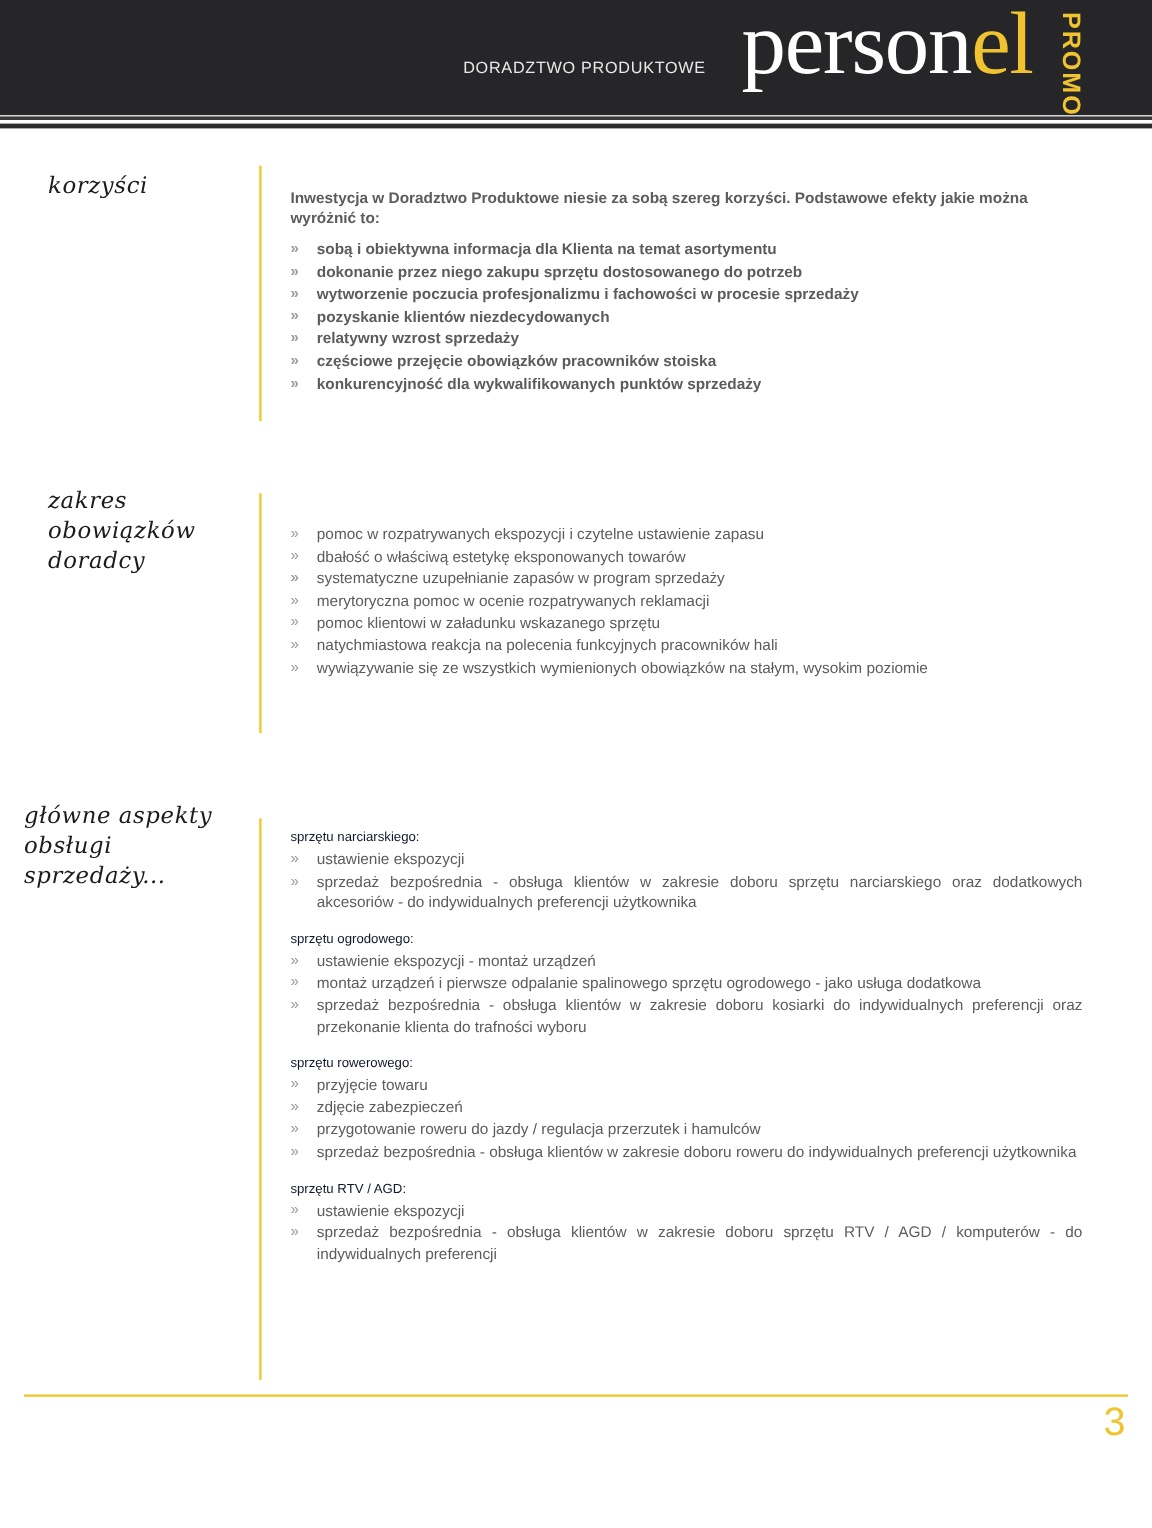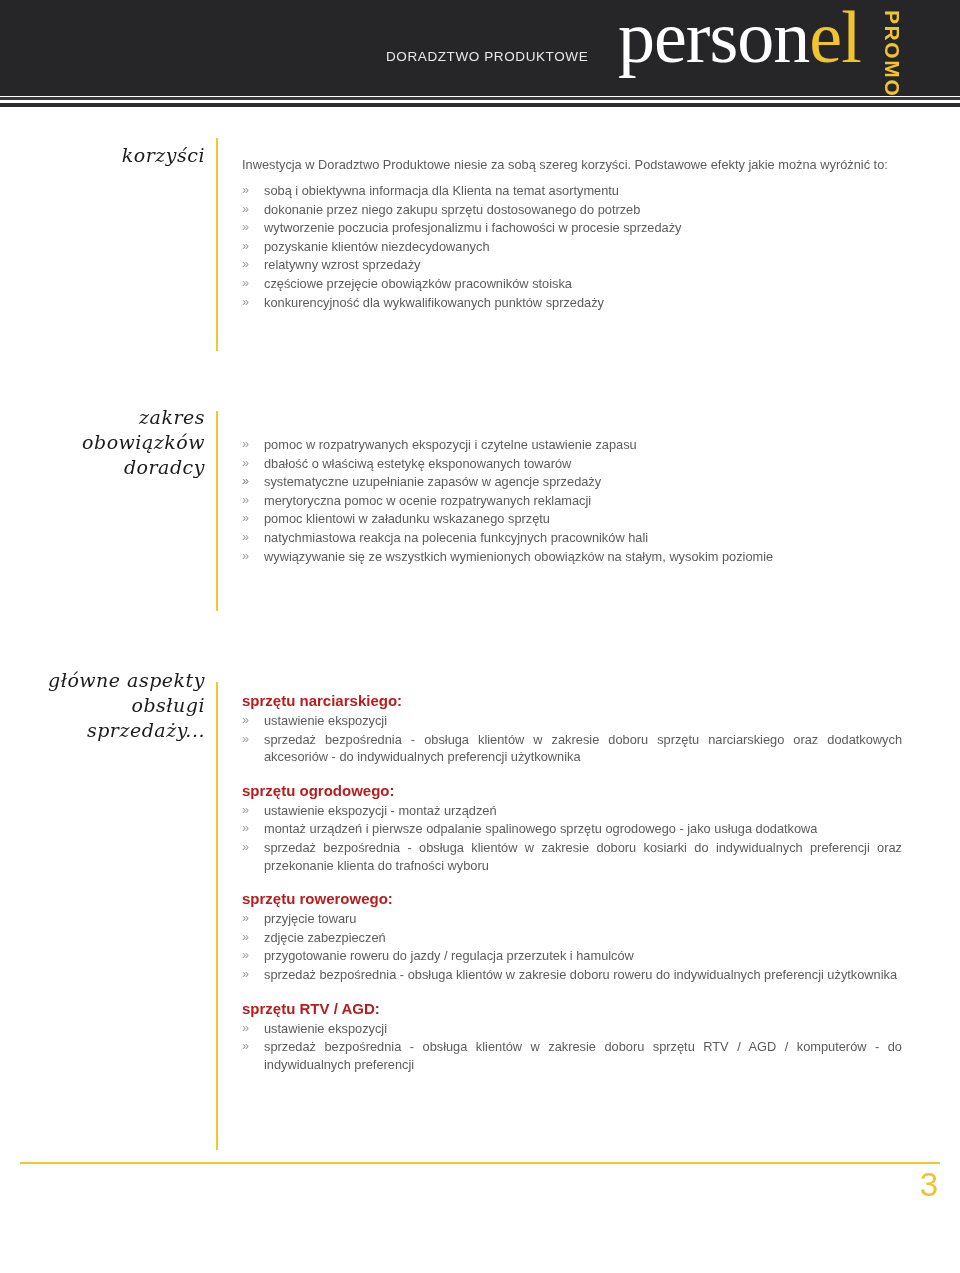--- a/index.html
+++ b/index.html
@@ -67,21 +67,21 @@
 
   
   .section{position:absolute;}
   .sec-title{
     position:absolute;
     font-family:"DejaVu Serif", serif;
     font-style:italic;
     font-size:19px;
     line-height:25px;
     color:#1b1b1b;
-    text-align:right;
+    text-align:left;
     letter-spacing:.5px;
     width:165px;
   }
   .divider{
     position:absolute;
     width:2px;
     background:#f0c830;
   }
   .body-col{
     position:absolute;
@@ -107,23 +107,23 @@
     margin:0 0 1px 0;
   }
   ul.bullets li .bl{
     position:absolute;left:0;top:0;
     color:#9a9a9c;
     font-size:12.5px;
   }
   ul.bullets li.just{text-align:justify;}
 
   .subhead{
-    font-size:15px;
-    font-weight:700;
-    color:#b91c1c;
+    font-size:11px;
+    font-weight:400;
+    color:#0f172a;
     margin:0 0 3px 0;
   }
   .group{margin:0 0 16px 0;}
   .group:last-child{margin-bottom:16px;}
 
   
   .foot-rule{
     position:absolute;left:20px;top:1162px;width:920px;height:2px;background:#f0c830;
   }
   .page-num{
@@ -154,21 +154,21 @@
       <div class="logo-promo">PROMO</div>
     </div>
   </div>
 </div>
 <div class="rule-a"></div>
 <div class="rule-b"></div>
 
 <div class="section" style="left:0;top:138px;width:960px;">
   <div class="sec-title" style="left:40px;top:5px;">korzyści</div>
   <div class="divider" style="left:216px;top:0;height:213px;"></div>
-  <div class="body-col" style="top:18px;">
+  <div class="body-col" style="top:18px;font-weight:bold;">
     <p class="intro">Inwestycja w Doradztwo Produktowe niesie za sobą szereg korzyści. Podstawowe efekty jakie można wyróżnić to:</p>
     <ul class="bullets">
       <li><span class="bl">»</span><span>sobą i obiektywna informacja dla Klienta na temat asortymentu</span></li>
       <li><span class="bl">»</span><span>dokonanie przez niego zakupu sprzętu dostosowanego do potrzeb</span></li>
       <li><span class="bl">»</span><span>wytworzenie poczucia profesjonalizmu i fachowości w procesie sprzedaży</span></li>
       <li><span class="bl">»</span><span>pozyskanie klientów niezdecydowanych</span></li>
       <li><span class="bl">»</span><span>relatywny wzrost sprzedaży</span></li>
       <li><span class="bl">»</span><span>częściowe przejęcie obowiązków pracowników stoiska</span></li>
       <li><span class="bl">»</span><span>konkurencyjność dla wykwalifikowanych punktów sprzedaży</span></li>
     </ul>
@@ -176,21 +176,21 @@
 </div>
 
 <div class="section" style="left:0;top:405px;width:960px;">
   <div class="sec-title" style="left:40px;top:0;">zakres obowiązków doradcy</div>
   <div class="divider" style="left:216px;top:6px;height:200px;"></div>
   <div class="body-col" style="top:31px;">
     <ul class="bullets">
       <li><span class="bl">»</span><span>pomoc w rozpatrywanych ekspozycji i czytelne ustawienie zapasu</span></li>
       <li><span class="bl">»</span><span>dbałość o właściwą estetykę eksponowanych towarów</span></li>
       <li><span class="bl">»</span></li>
-      <li><span class="bl">»</span><span>systematyczne uzupełnianie zapasów w agencje sprzedaży</span></li>
+      <li><span class="bl">»</span><span>systematyczne uzupełnianie zapasów w program sprzedaży</span></li>
       <li><span class="bl">»</span><span>merytoryczna pomoc w ocenie rozpatrywanych reklamacji</span></li>
       <li><span class="bl">»</span><span>pomoc klientowi w załadunku wskazanego sprzętu</span></li>
       <li><span class="bl">»</span><span>natychmiastowa reakcja na polecenia funkcyjnych pracowników hali</span></li>
       <li><span class="bl">»</span><span>wywiązywanie się ze wszystkich wymienionych obowiązków na stałym, wysokim poziomie</span></li>
     </ul>
   </div>
 </div>
 
 <div class="section" style="left:0;top:668px;width:960px;">
   <div class="sec-title" style="left:20px;top:0;width:185px;">główne aspekty obsługi sprzedaży...</div>

